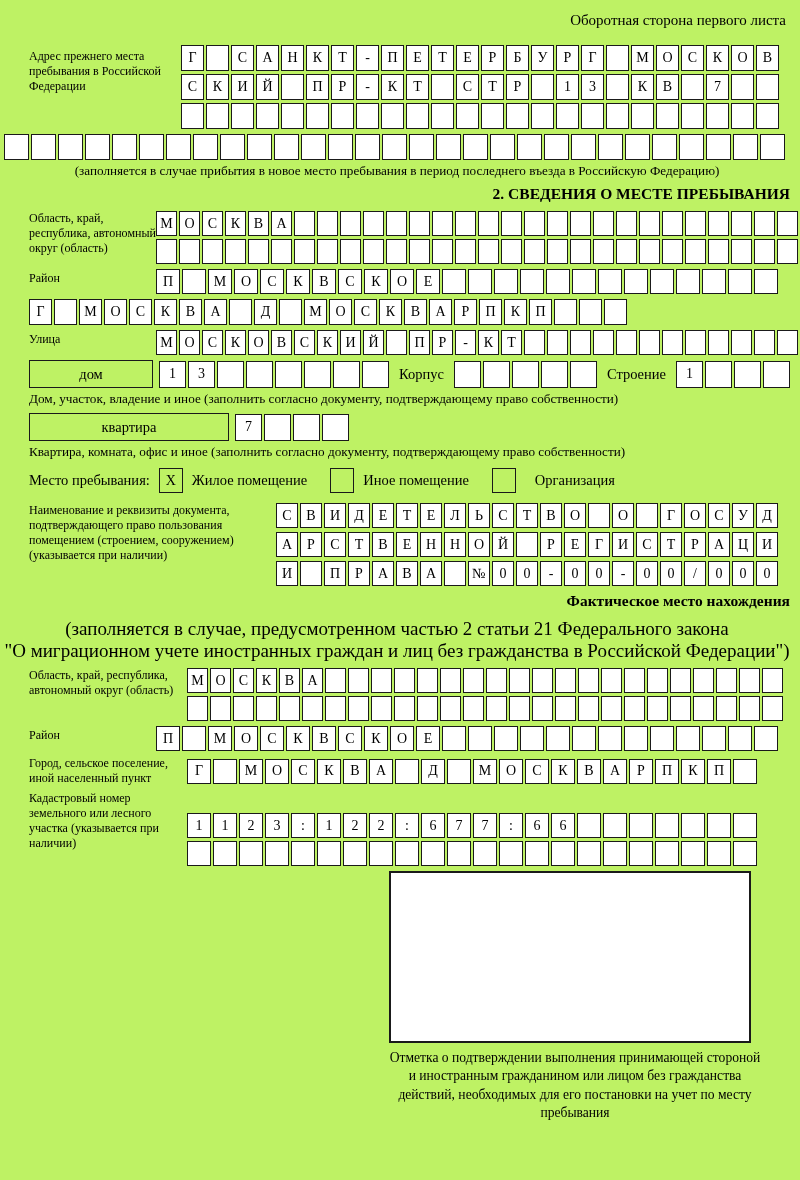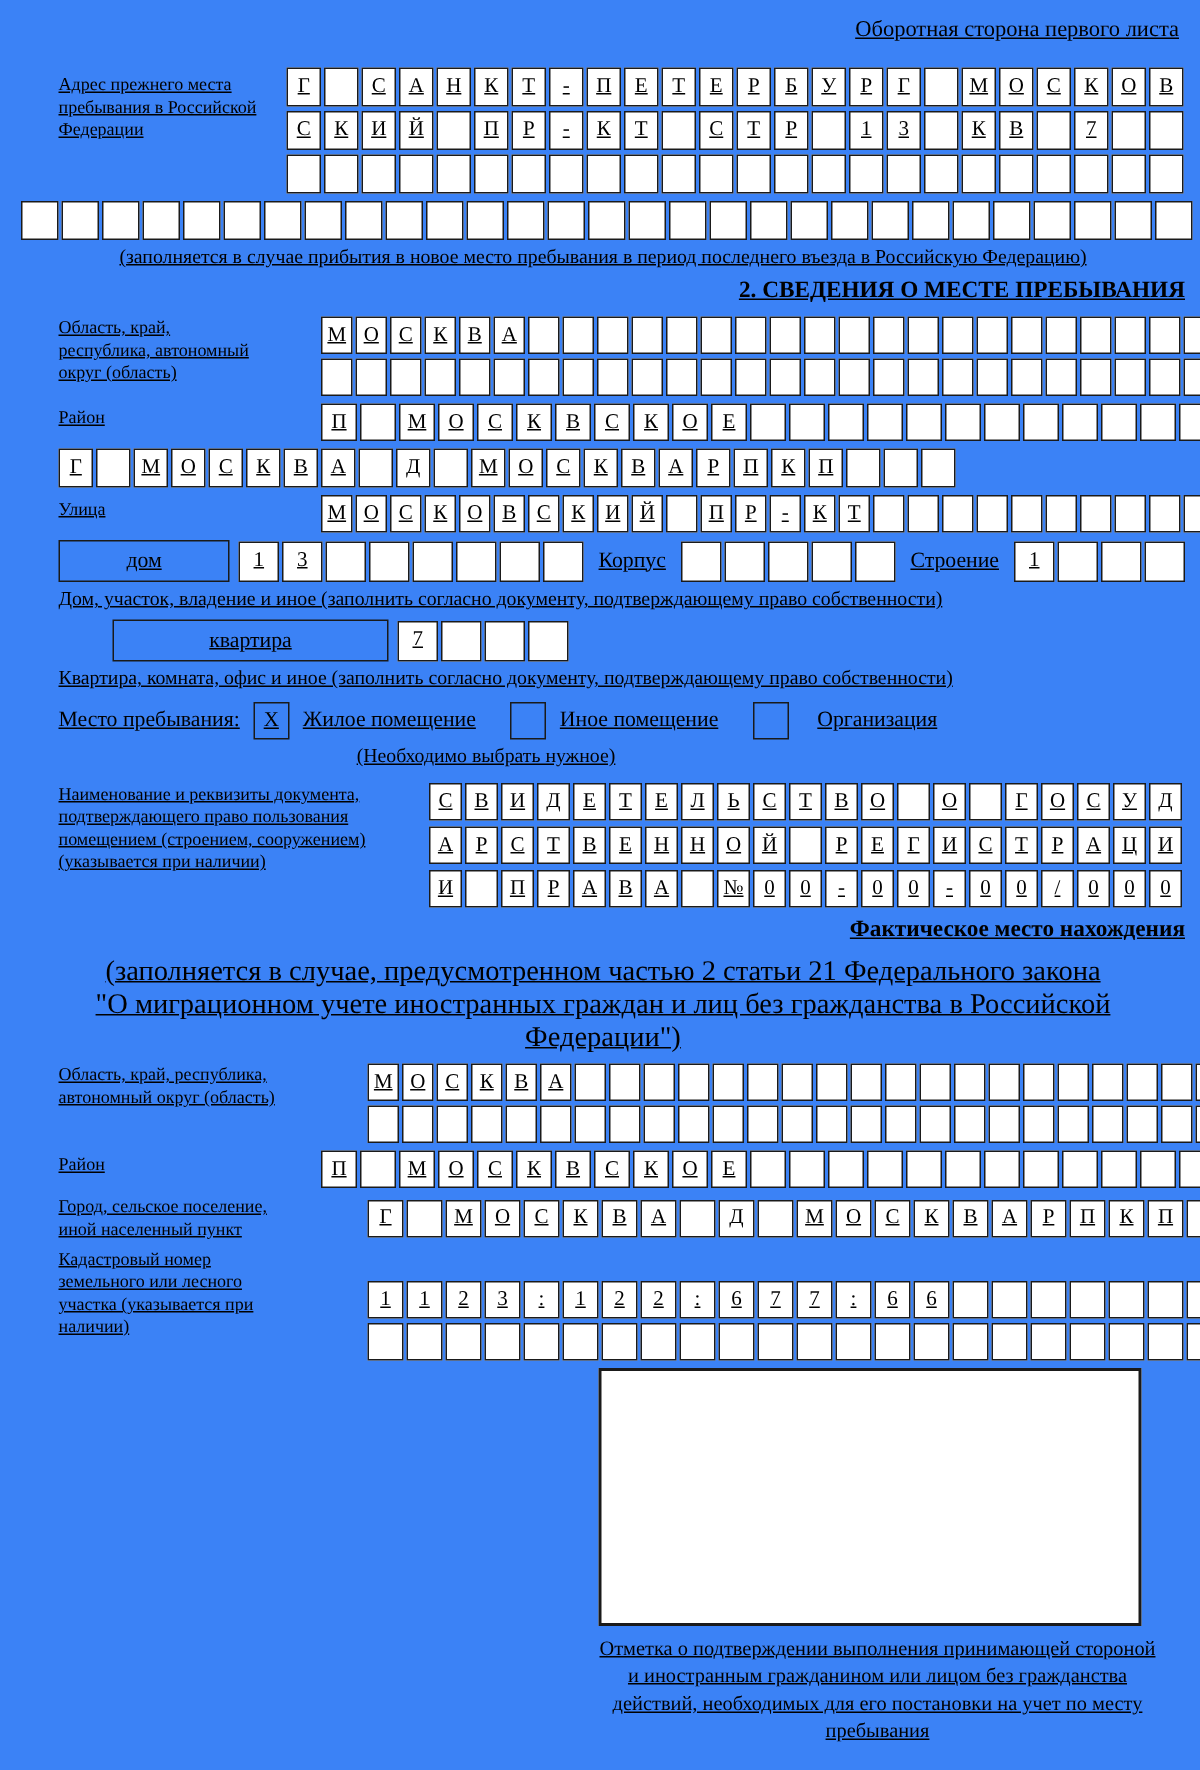--- a/index.html
+++ b/index.html
@@ -1,21 +1,21 @@
 <!DOCTYPE html>
 <html><head>
 <meta charset="utf-8">
 <style>
   * { margin:0; padding:0; box-sizing:border-box; }
   html,body { background:#fff; }
   .page {
     position:relative; width:800px; height:1180px; margin:0 auto;
-    background:#3b82f6; color:#000;
+    background:#bef264; color:#000;
     font-family:"Liberation Serif","DejaVu Serif",serif;
-    padding:12px 10px 0 14px; overflow:hidden;text-decoration:underline;
+    padding:12px 10px 0 4px; overflow:hidden;
   }
   .note-right { text-align:right; font-size:15px; padding-right:4px; margin-bottom:16px; }
 
   .field { display:flex; align-items:flex-start; margin-bottom:5px; }
   .lbl { font-size:12px; line-height:1.25; flex:0 0 auto; }
   .rows { display:flex; flex-direction:column; gap:3px; flex:1 1 auto; }
   .cells { display:flex; gap:2px; }
   .cell {
     flex:0 0 auto; height:26px; border:1.6px solid #1a1a1a;
     display:flex; align-items:center; justify-content:center;
@@ -29,34 +29,34 @@
 
   .caption { font-size:13.2px; text-align:center; margin:3px 0 6px 0; }
   .sec-title { font-size:15.5px; font-weight:bold; text-align:right; margin:4px 0 8px 0; }
 
   
   .prev { padding-left:25px; }
   .prev .lbl { width:152px; padding-top:4px; }
   .fullrow { margin:3px 0 0 0; }
 
   
-  .ind { padding-left:25px;gap:48px; }
+  .ind { padding-left:25px; }
   .lbl-oblast { width:127px; }
   .lbl-raion { width:127px; padding-top:2px; }
   .lbl-gorod2 { width:155px; }
   .lbl-ulitsa { width:127px; padding-top:2px; }
   .valign-c { align-items:center; }
 
   .domrow { display:flex; align-items:center; gap:6px; padding-left:25px; margin-bottom:2px; }
   .label-box {
     border:1.8px solid #1a1a1a; height:28px; display:flex; align-items:center;
     justify-content:center; font-size:14.5px;
   }
   .dom-box { width:160px; }
-  .kv-box { width:184px;margin-left:36px; }
+  .kv-box { width:200px; }
   .cw27 .cell { width:27px; height:27px; }
   .inline-lbl { font-size:14.5px; padding:0 4px; }
 
   .mesto { display:flex; align-items:center; gap:9px; padding-left:25px; margin:8px 0 2px 0; font-size:14.5px; }
   .chk {
     width:24px; height:25px; border:1.6px solid #1a1a1a; display:flex;
     align-items:center; justify-content:center; font-size:14px; flex:0 0 auto;
   }
   .gap-l { margin-left:14px; }
 
@@ -403,21 +403,20 @@
 
   <div class="mesto">
     <span>Место пребывания:</span>
     <div class="chk">X</div>
     <span>Жилое помещение</span>
     <div class="chk gap-l"></div>
     <span>Иное помещение</span>
     <div class="chk gap-l"></div>
     <span style="margin-left:10px;">Организация</span>
   </div>
-  <div class="caption" style="width:620px;">(Необходимо выбрать нужное)</div>
 
   <div class="field docfield">
     <div class="lbl" style="width:220px; padding-right:8px;">Наименование и реквизиты документа, подтверждающего право пользования помещением (строением, сооружением) (указывается при наличии)</div>
     <div class="rows">
       <div class="cells cw22">
           <div class="cell">С</div>
           <div class="cell">В</div>
           <div class="cell">И</div>
           <div class="cell">Д</div>
           <div class="cell">Е</div>

